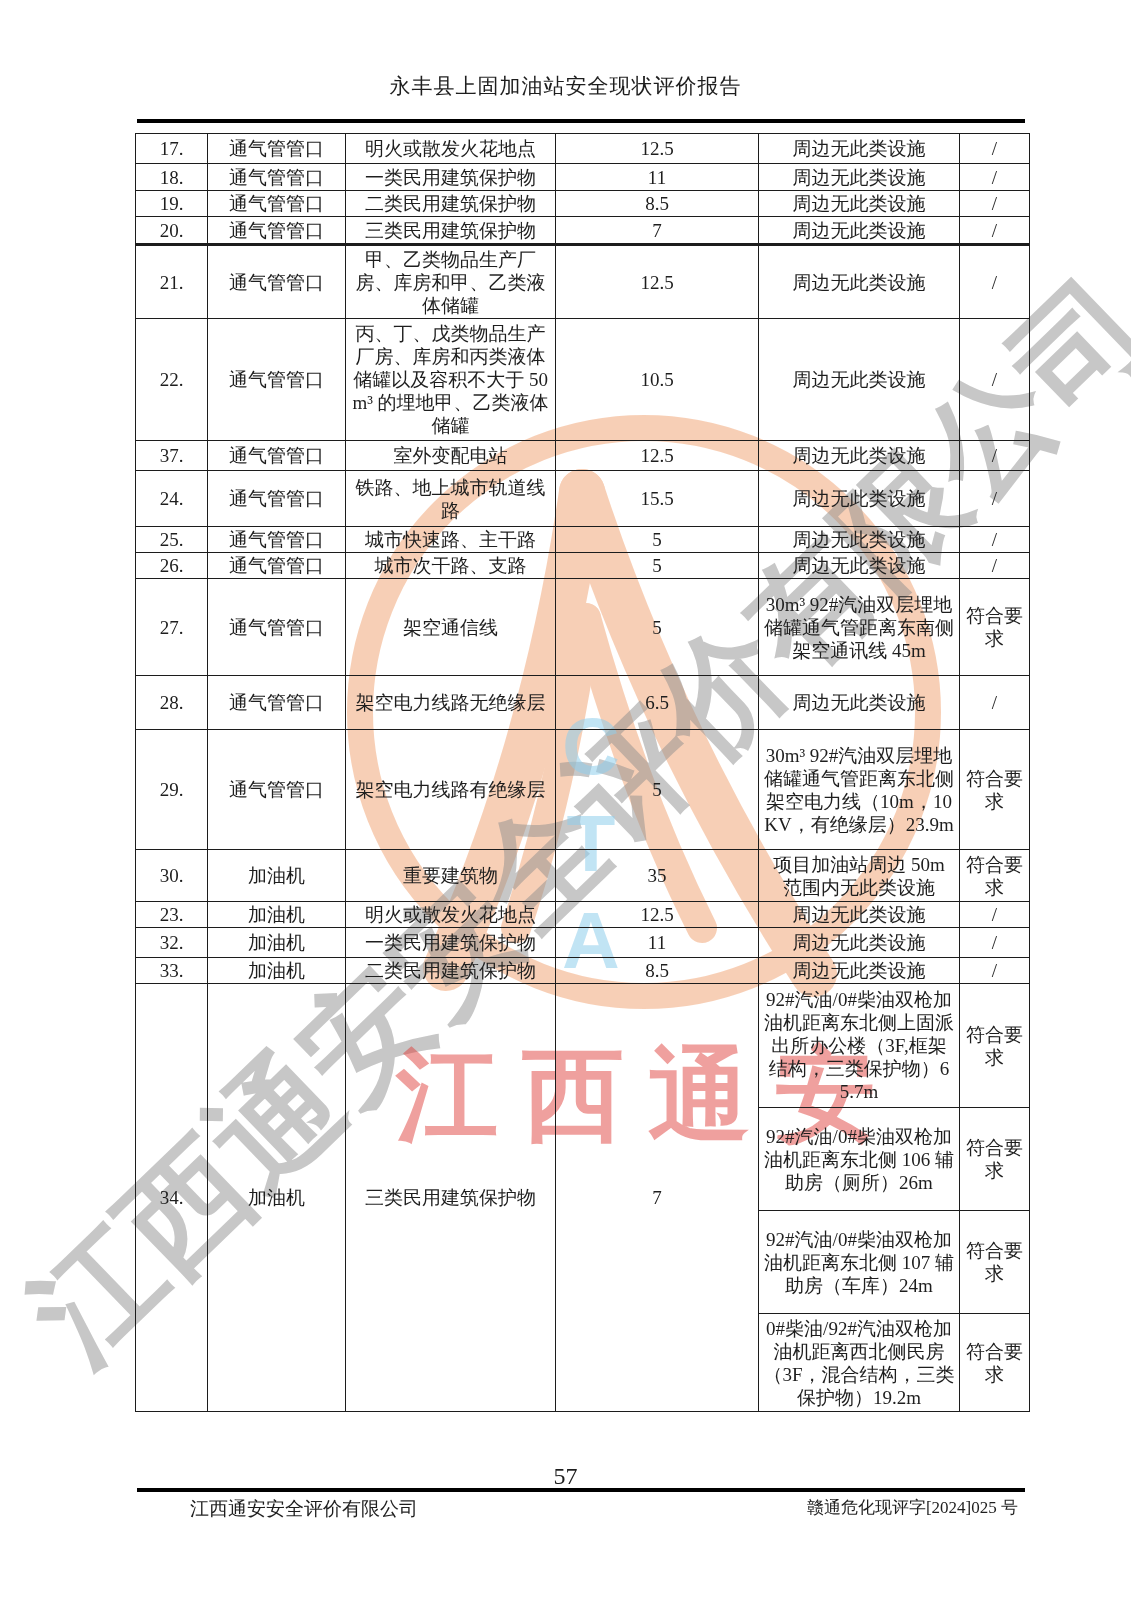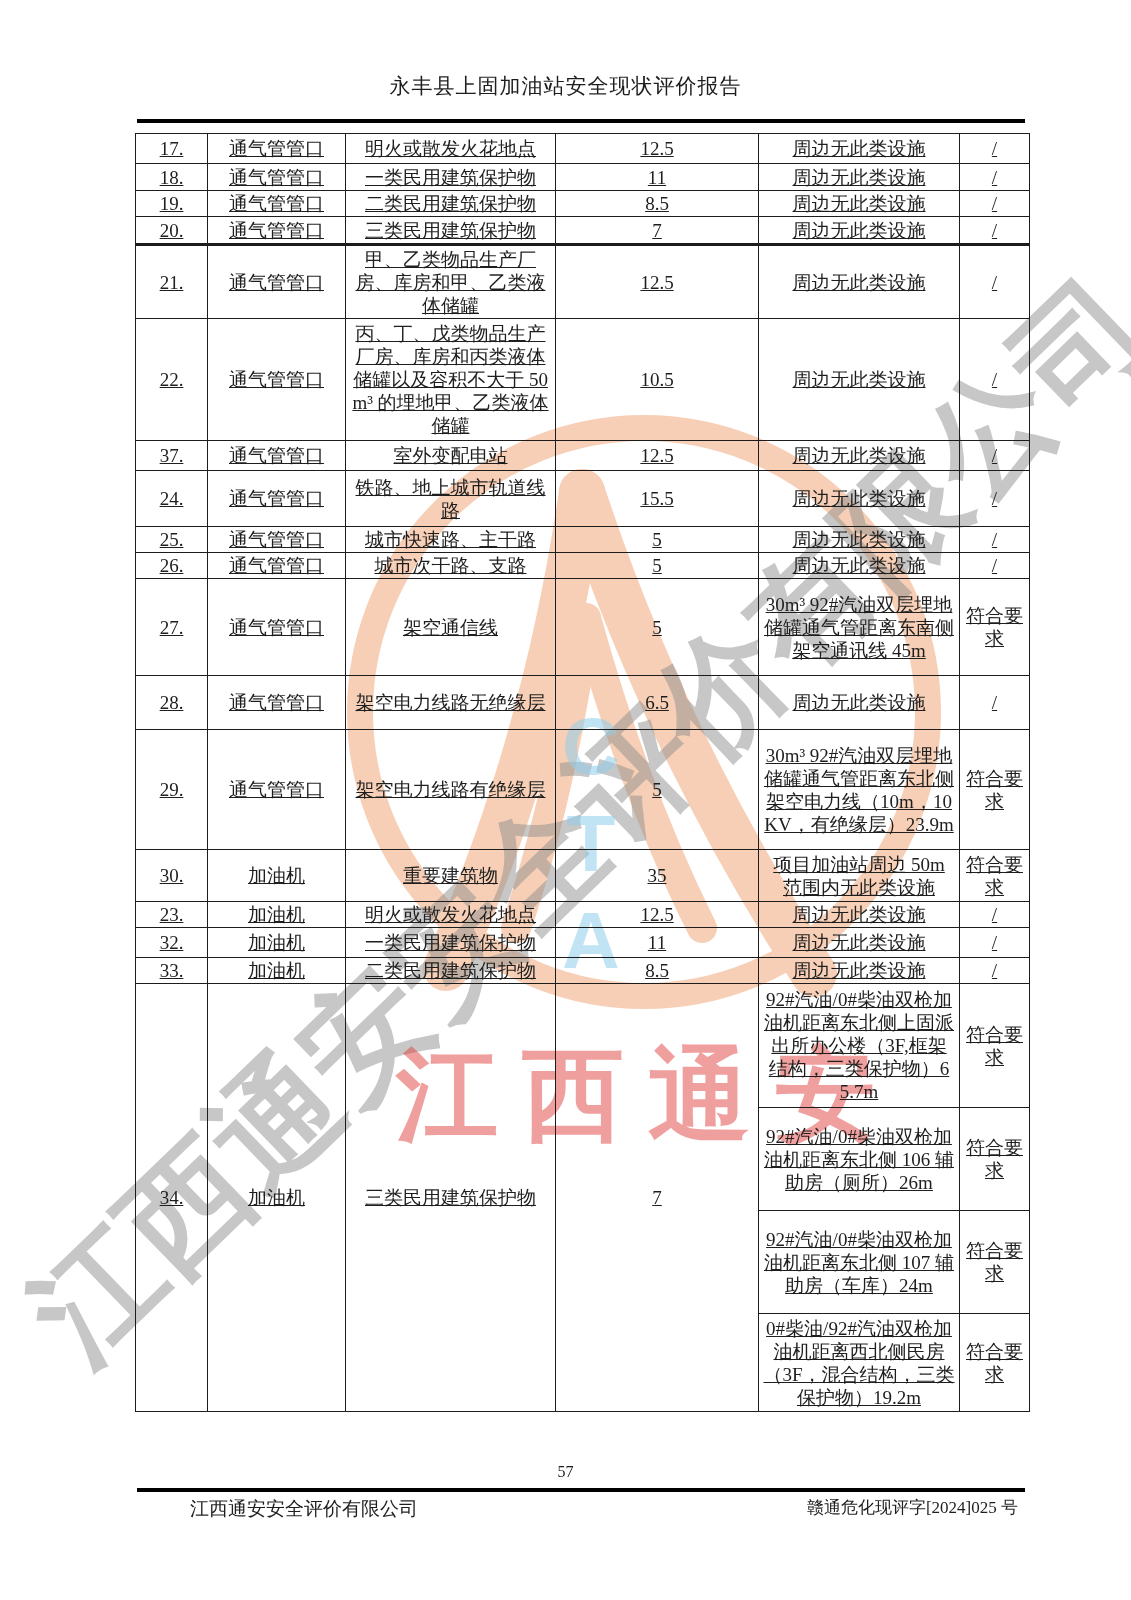--- a/index.html
+++ b/index.html
@@ -38,31 +38,30 @@
     color:var(--wm-red,#DF3B36);
     opacity:.48;
   }
 
   
   .header-title{
     position:absolute;top:72px;left:0;width:100%;
     text-align:center;font-size:21px;letter-spacing:1px;
   }
   .header-rule{position:absolute;left:137px;top:119px;width:888px;height:4px;background:#000;}
-  .pageno{position:absolute;top:1463px;left:0;width:100%;text-align:center;font-size:16px;}
+  .pageno{position:absolute;top:1463px;left:0;width:100%;text-align:center;font-size:24px;}
   .footer-rule{position:absolute;left:137px;top:1488px;width:888px;height:4px;background:#000;}
   .footer-left{position:absolute;left:190px;top:1496px;font-size:19px;}
   .footer-right{position:absolute;right:113px;top:1496px;font-size:17px;}
 
   
   table.ctable{
     position:absolute;left:135px;top:133px;width:894px;
     border-collapse:collapse;table-layout:fixed;
     background:transparent;
-    text-decoration:underline;
   }
   table.ctable td{
     border:1px solid #1c1c1c;
     text-align:center;vertical-align:middle;
     font-size:19px;line-height:23px;
     padding:1px 4px;
     word-break:break-all;
   }
   table.ctable tr.thick td{border-bottom-width:3px;margin-top:25px;}
 </style>

